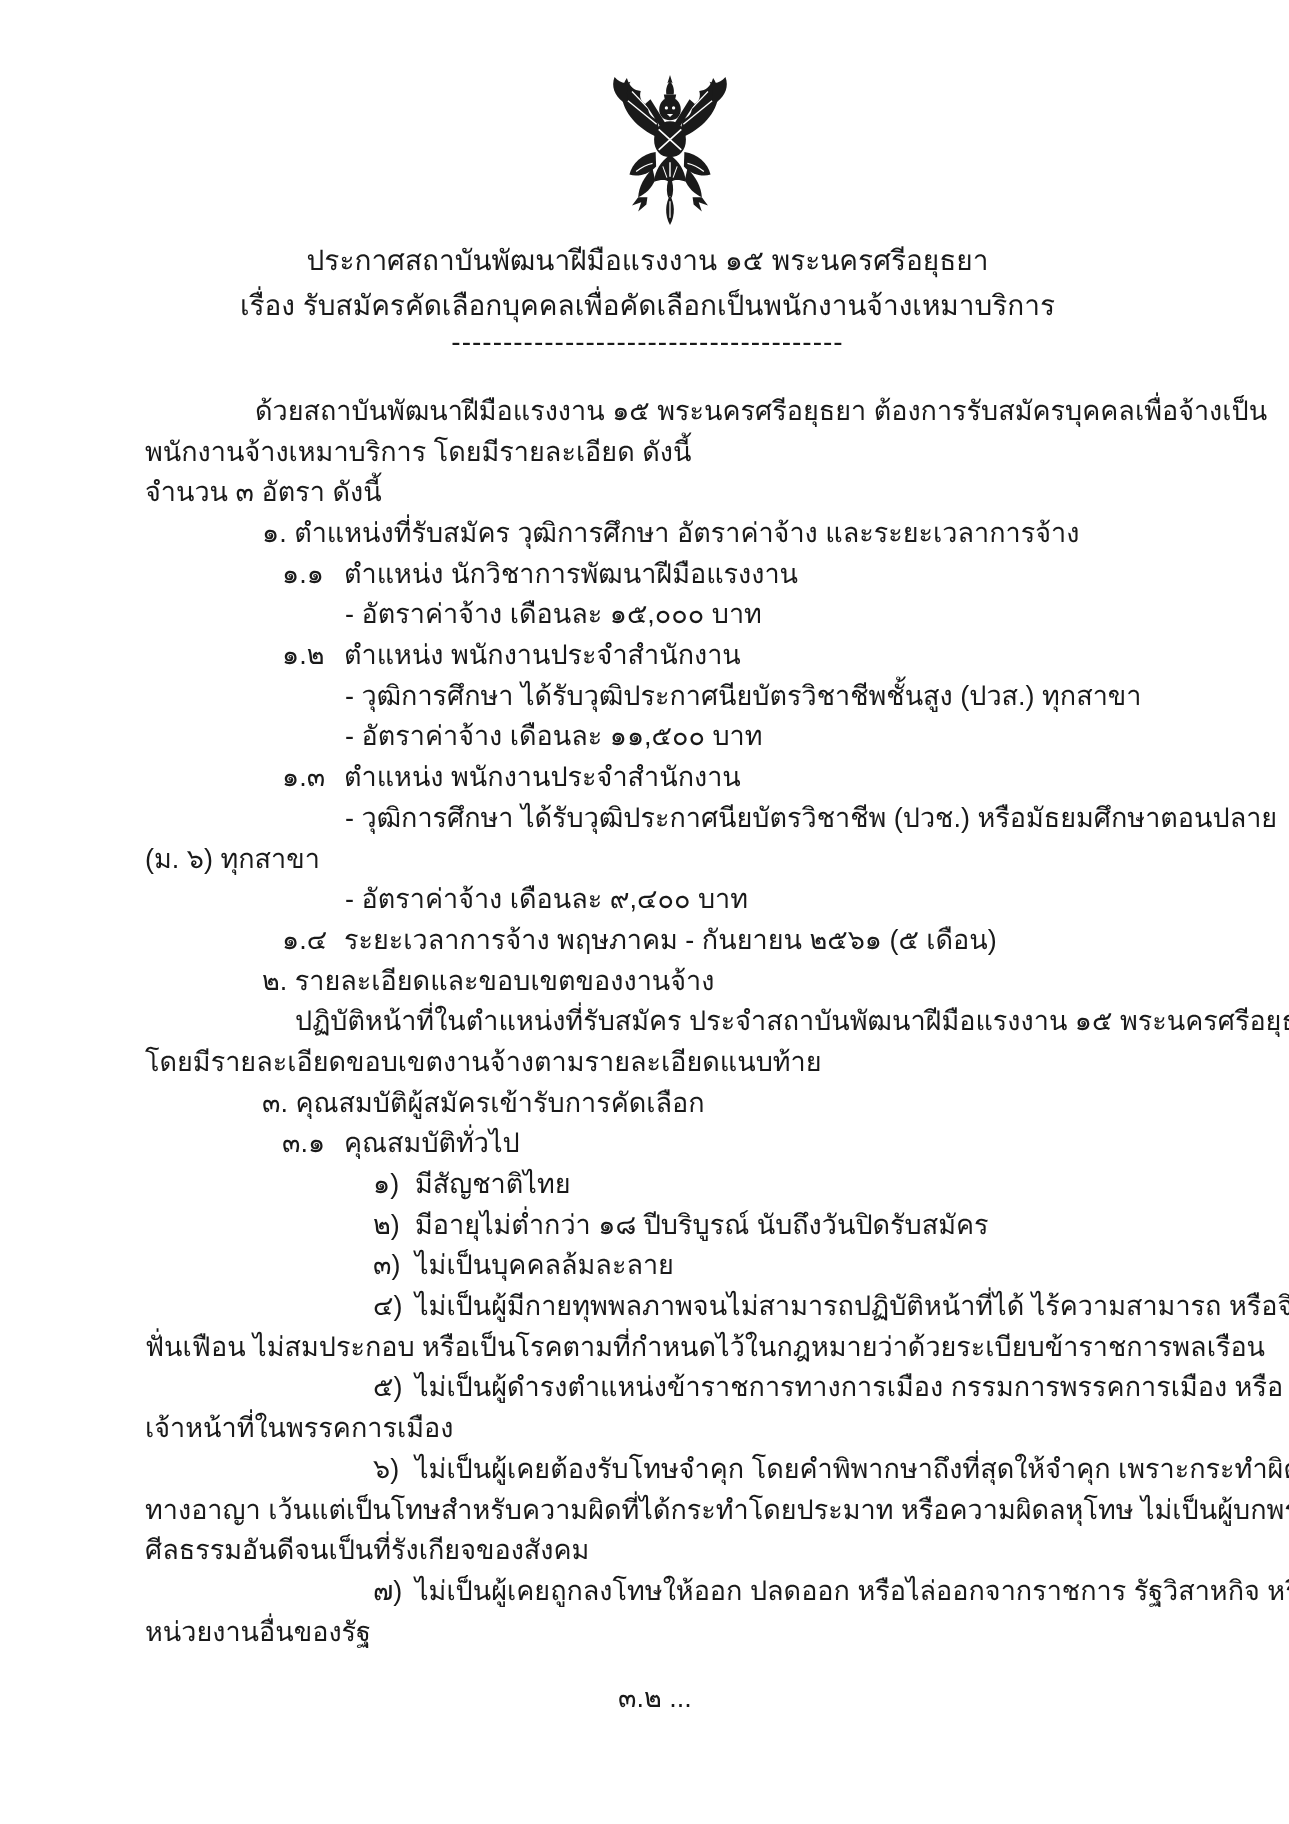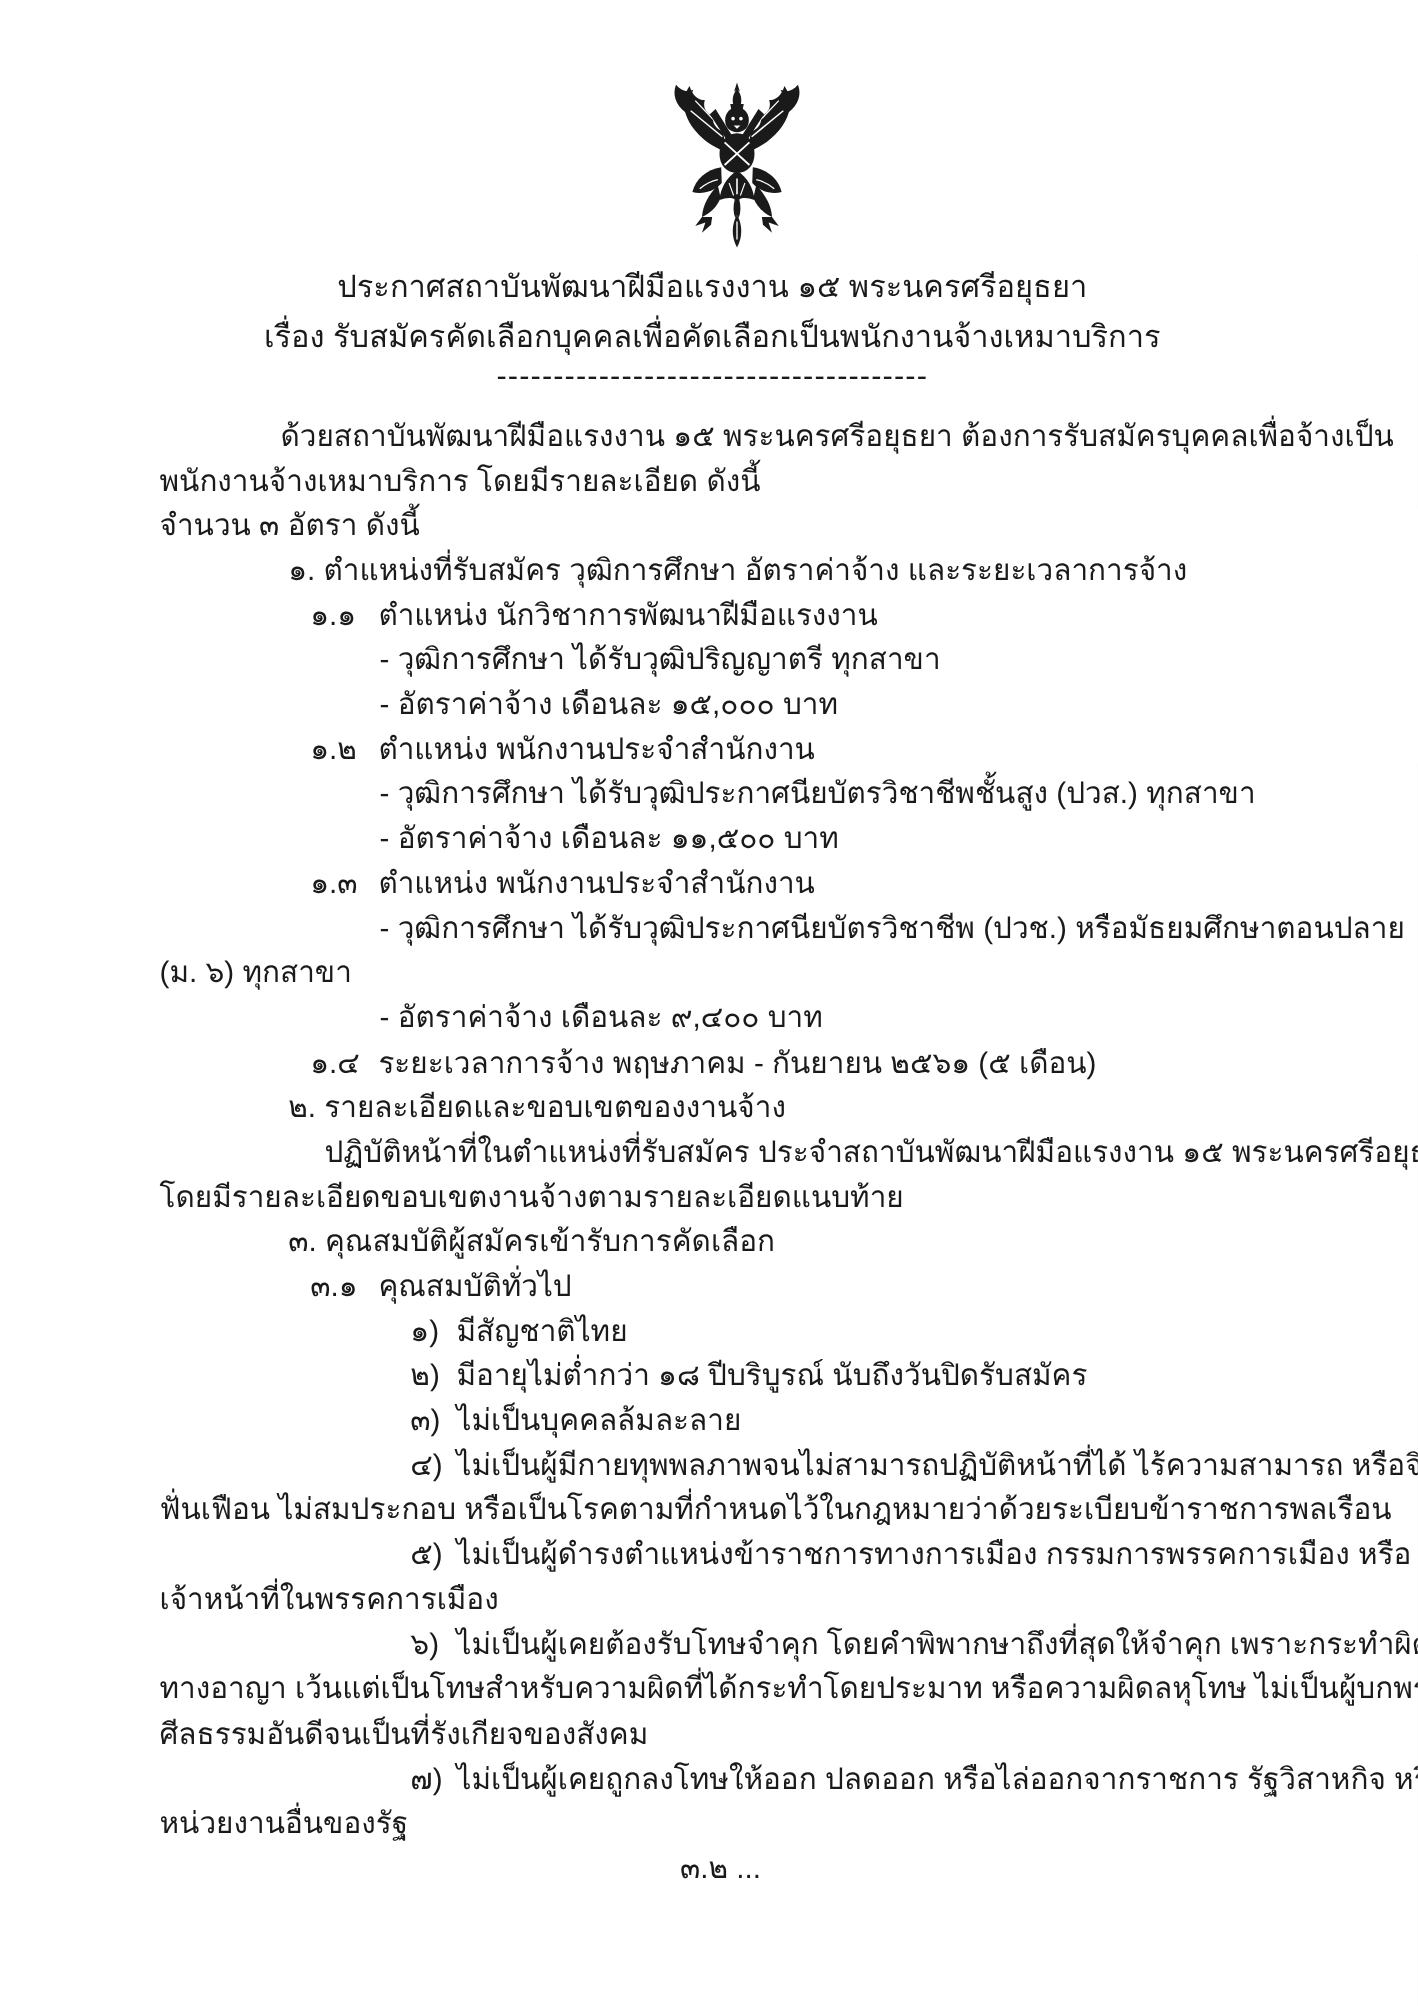--- a/index.html
+++ b/index.html
@@ -28,21 +28,21 @@
   .doc-body{
     position:absolute;left:145px;top:376px;width:1044px;
     font-size:27px;
   }
   .line{
     height:40.7px;line-height:40.7px;white-space:nowrap;
     display:flex;align-items:flex-end;
   }
   .line > span{line-height:40.7px;}
   .t-plain{padding-left:0;}
-  .t-para-indent{padding-left:110px;}
+  .t-para-indent{padding-left:110px;margin-top:15px;}
   .t-para-indent2{padding-left:150px;}
   .t-h1{padding-left:117px;}
   .t-h2{padding-left:137px;}
   .t-dash{padding-left:200px;}
   .t-sub{padding-left:228px;}
   .lbl-h2{display:inline-block;width:62px;flex:0 0 62px;}
   .lbl-sub{display:inline-block;width:42px;flex:0 0 42px;}
   .footer-mark{
     position:absolute;left:145px;top:1676px;width:1020px;
     text-align:center;font-size:27px;white-space:nowrap;
@@ -114,21 +114,20 @@
 
   <div class="doc-body" id="body-lines">
       <div class="line t-para-indent">ด้วยสถาบันพัฒนาฝีมือแรงงาน ๑๕ พระนครศรีอยุธยา ต้องการรับสมัครบุคคลเพื่อจ้างเป็น</div>
       <div class="line t-plain">พนักงานจ้างเหมาบริการ โดยมีรายละเอียด ดังนี้</div>
       <div class="line t-plain">จำนวน ๓ อัตรา ดังนี้</div>
       <div class="line t-h1">๑. ตำแหน่งที่รับสมัคร วุฒิการศึกษา อัตราค่าจ้าง และระยะเวลาการจ้าง</div>
       <div class="line t-h2">
         <span class="lbl-h2">๑.๑</span>
         <span>ตำแหน่ง นักวิชาการพัฒนาฝีมือแรงงาน</span>
       </div>
-      <div class="line t-dash">- วุฒิการศึกษา ได้รับวุฒิปริญญาตรี ทุกสาขา</div>
       <div class="line t-dash">- อัตราค่าจ้าง เดือนละ ๑๕,๐๐๐ บาท</div>
       <div class="line t-h2">
         <span class="lbl-h2">๑.๒</span>
         <span>ตำแหน่ง พนักงานประจำสำนักงาน</span>
       </div>
       <div class="line t-dash">- วุฒิการศึกษา ได้รับวุฒิประกาศนียบัตรวิชาชีพชั้นสูง (ปวส.) ทุกสาขา</div>
       <div class="line t-dash">- อัตราค่าจ้าง เดือนละ ๑๑,๕๐๐ บาท</div>
       <div class="line t-h2">
         <span class="lbl-h2">๑.๓</span>
         <span>ตำแหน่ง พนักงานประจำสำนักงาน</span>

